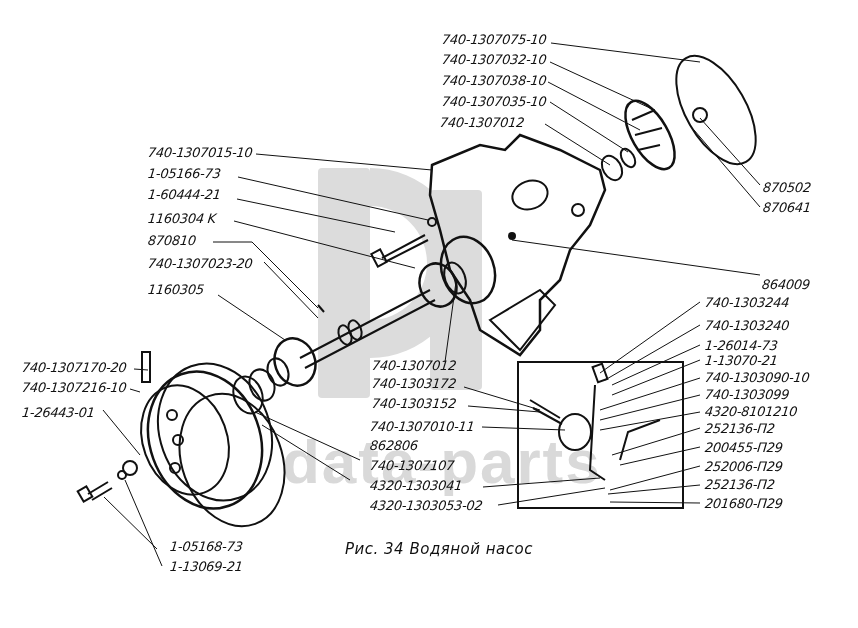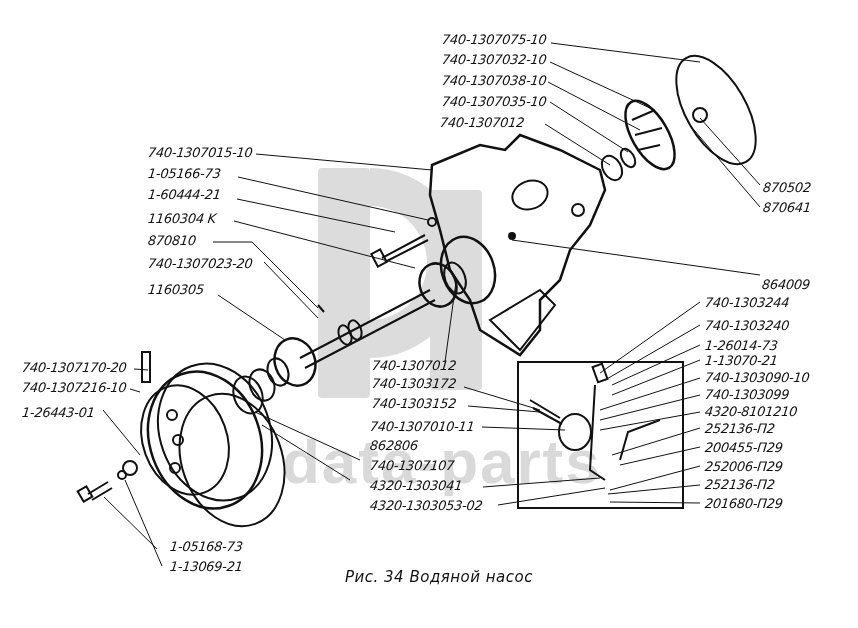--- a/index.html
+++ b/index.html
@@ -1,19 +1,19 @@
 <!DOCTYPE html>
 <html><head>
 <meta charset="utf-8">
 <style>
   html,body{margin:0;padding:0;background:#ffffff;}
   body{width:858px;height:628px;position:relative;overflow:hidden;}
   #stage{position:absolute;left:0;top:0;width:858px;height:628px;}
   .lbl{position:absolute;font-family:"DejaVu Sans",sans-serif;font-style:italic;font-size:13px;letter-spacing:-0.3px;color:#111;white-space:nowrap;line-height:16px;transform:skewX(-6deg);}
-  .caption{position:absolute;font-family:"DejaVu Sans",sans-serif;font-style:italic;font-size:15px;color:#111;white-space:nowrap;letter-spacing:0.5px;margin-top:28px;}
+  .caption{position:absolute;font-family:"DejaVu Sans",sans-serif;font-style:italic;font-size:15px;color:#111;white-space:nowrap;letter-spacing:0.5px;}
   .wm{position:absolute;font-family:"Liberation Sans",sans-serif;font-weight:bold;color:#d9d9d9;white-space:nowrap;margin-top:24px;}
   svg{position:absolute;left:0;top:0;}
 </style>
 </head>
 <body>
 
 <div id="stage">
 
   <svg width="858" height="628">
     <g fill="#dcdcdc">

